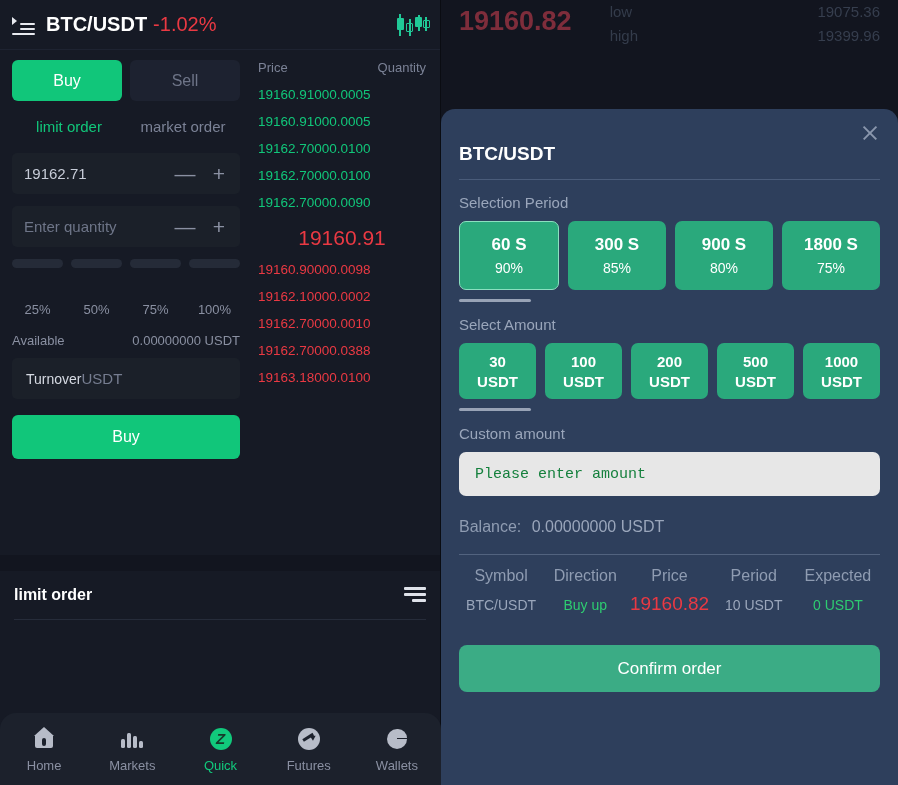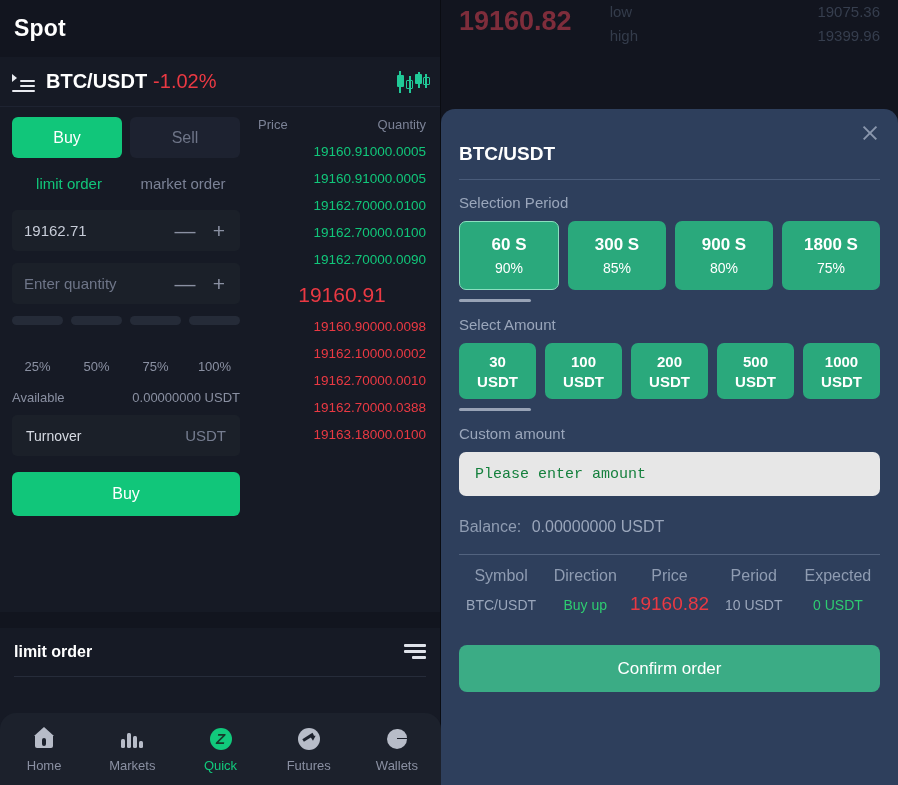--- a/index.html
+++ b/index.html
@@ -81,36 +81,36 @@
 
   .pct-row { display: flex; gap: 8px; margin-top: 6px; margin-bottom: 12px; }
   .pct-item { flex: 1; display: flex; flex-direction: column; align-items: center; cursor: pointer; gap: 29px; }
   .pct-bar { width: 100%; height: 9px; background: #252b38; border-radius: 5px; margin-bottom: 5px; }
   .pct-label { font-size: 13px; color: #8a90a2; }
 
   .avail-row { display: flex; justify-content: space-between; align-items: center; font-size: 13px; color: #8a90a2; margin-bottom: 10px; padding-top: 4px; }
 
   .turnover {
     height: 41px; background: #1b2029; border-radius: 5px;
-    display: flex; align-items: center; justify-content: space-between;
+    display: flex; align-items: center; justify-content: flex-start;
     padding: 0 14px; margin-bottom: 16px;
   }
   .turnover .lbl { font-size: 14px; color: #d6dae3; }
   .turnover .unit { font-size: 15px; color: #767d90; }
 
   .buy-btn {
     height: 44px; background: #11c67a; border-radius: 6px;
     display: flex; align-items: center; justify-content: center;
     color: #ffffff; font-size: 16px; cursor: pointer;
   }
 
   
   .orderbook { flex: 1; padding: 10px 14px 0 6px; }
   .ob-head { display: flex; justify-content: space-between; font-size: 13px; color: #7b8296; margin-bottom: 12px; }
-  .ob-row { display: flex; justify-content: flex-end; font-size: 13.5px; margin-bottom: 12px; }
+  .ob-row { display: flex; justify-content: flex-start; font-size: 13.5px; margin-bottom: 12px; }
   .ob-row.ask .p, .ob-row.ask .q { color: #ea3943; }
   .ob-row.bid .p, .ob-row.bid .q { color: #11c67a; }
   .ob-mid { text-align: center; color: #ea3943; font-size: 21px; padding: 4px 0 12px 0; }
 
   .divider-block { height: 16px; background: #12151f; }
 
   .limit-section { flex: 1; background: #161a25; padding: 0 14px; }
   .limit-head { height: 48px; display: flex; align-items: center; justify-content: space-between; }
   .limit-title { color: #ffffff; font-size: 16px; font-weight: bold; }
   .filter-icon { width: 22px; height: 16px; position: relative; cursor: pointer; }
@@ -226,23 +226,20 @@
     color:#ffffff; font-size:17px; margin-top: 30px; cursor:pointer;
   }
 </style>
 </head>
 <body>
 
 <div class="screen">
 
   <div class="left-panel">
 
-    <div class="spot-header">
-      <div class="spot-title">Spot</div>
-    </div>
 
     <div class="pair-bar">
       <div class="list-icon">
         <div class="tri"></div>
           <i></i>
           <i></i>
           <i></i>
           <div class="underbar"></div>
       </div>
       <div class="pair-name">BTC/USDT</div>

